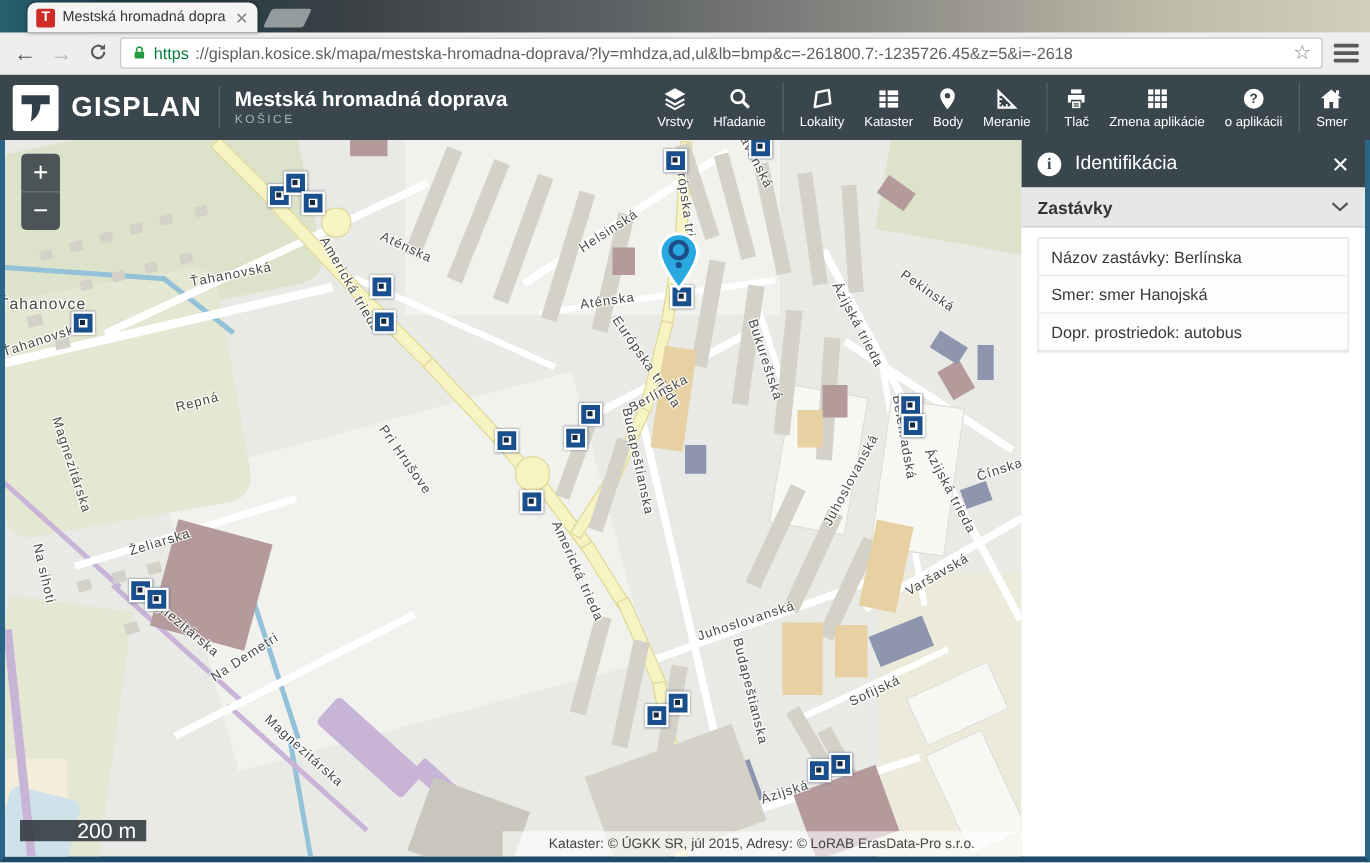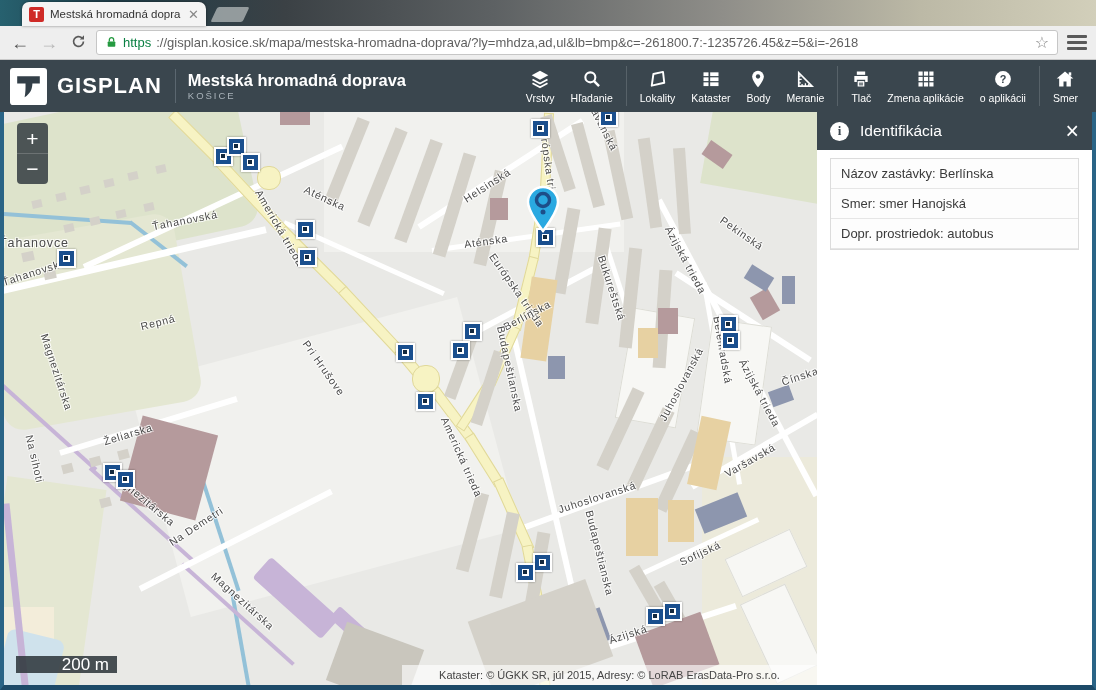--- a/index.html
+++ b/index.html
@@ -467,19 +467,27 @@
           <circle cx="18" cy="27" r="2.5" fill="#1d4e89"></circle>
         </svg></div>
     </div>
 
   <div class="panel">
     <div class="panel-hdr">
       <span class="info-ic">i</span>
       <span class="panel-title">Identifikácia</span>
       <span class="panel-close">×</span>
     </div>
+    <div class="section-hdr">
+      <span>Zastávky</span>
+      <span class="chev">
+          <svg width="14" height="9" viewBox="0 0 14 9">
+            <path fill="none" stroke="#555" stroke-width="1.8" d="M1 1.5l6 5.5 6-5.5"></path>
+          </svg>
+        </span>
+    </div>
     <div class="id-box" id="panel-rows">
         <div class="id-row">Názov zastávky: Berlínska</div>
         <div class="id-row">Smer: smer Hanojská</div>
         <div class="id-row">Dopr. prostriedok: autobus</div>
       </div>
   </div>
 </div>
 
 </body></html>

